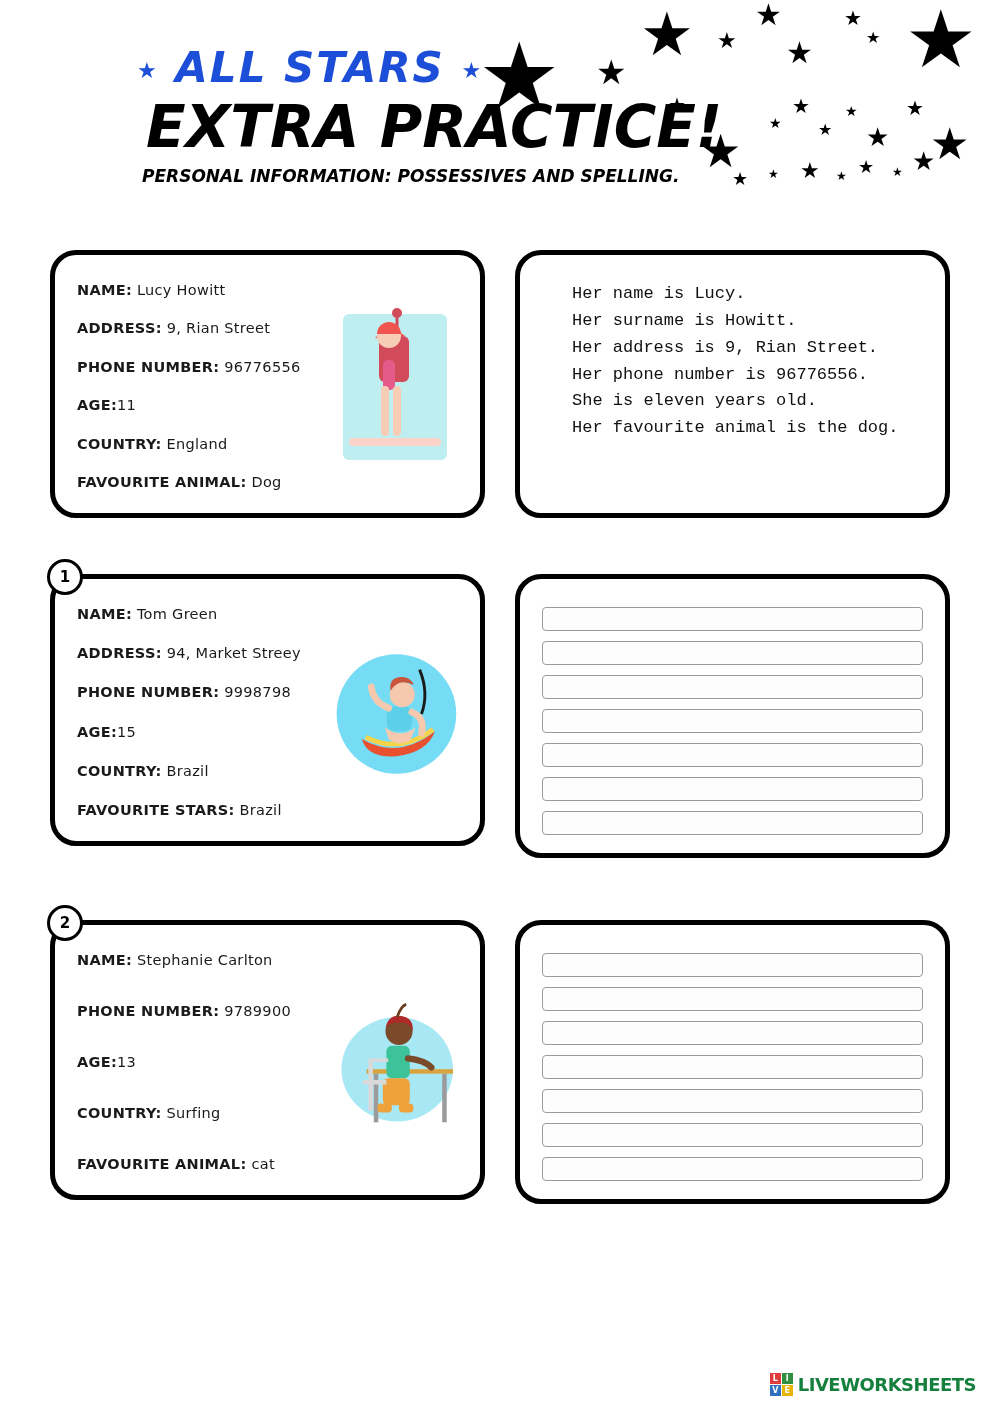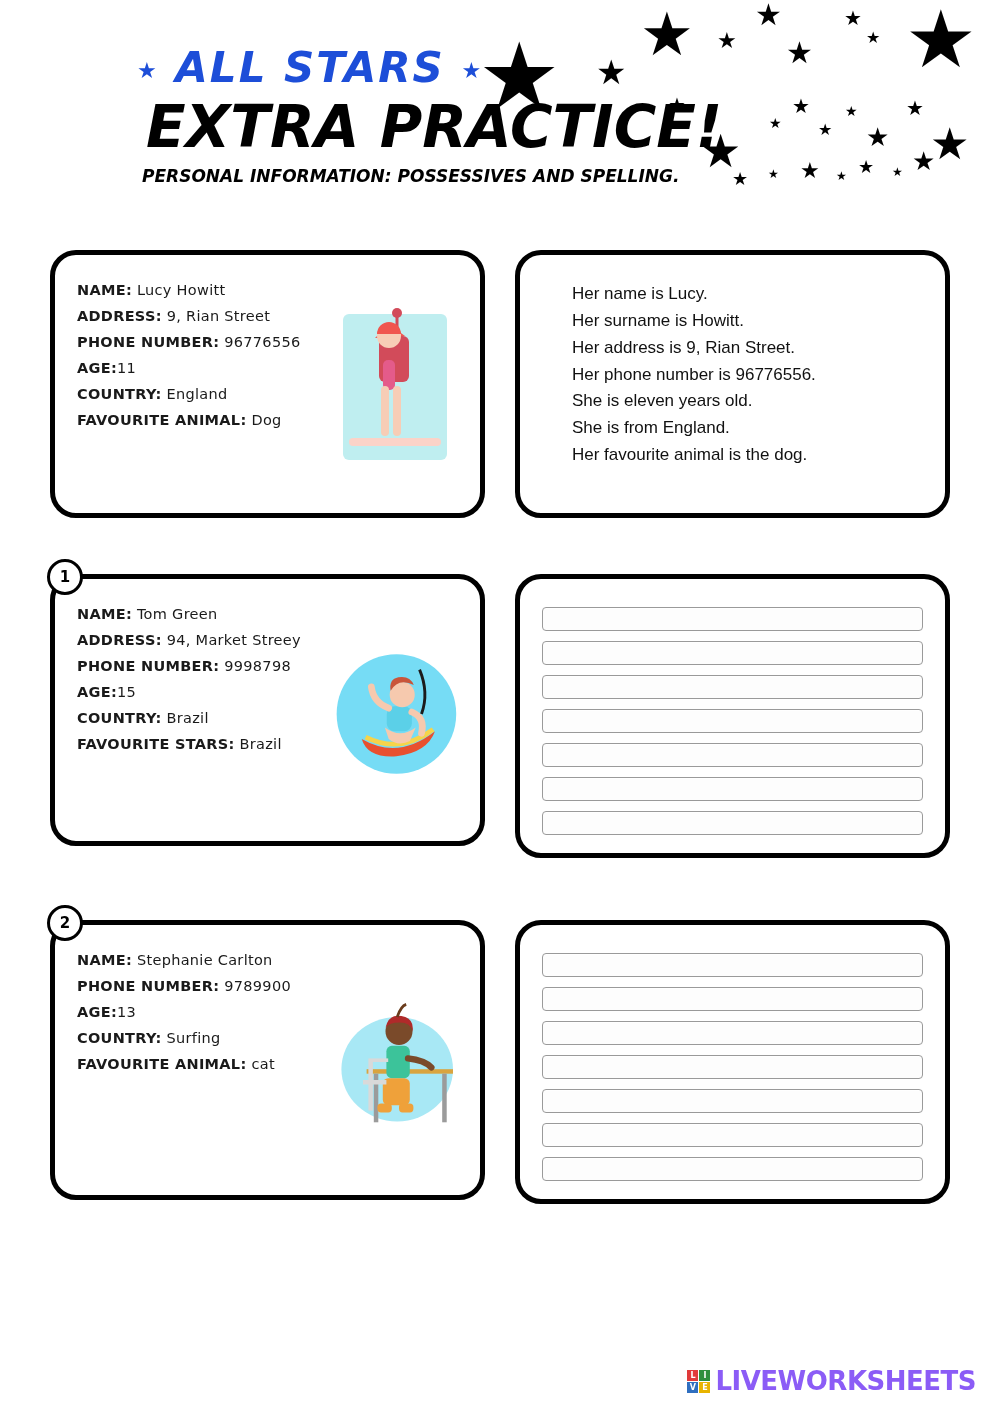--- a/index.html
+++ b/index.html
@@ -94,42 +94,42 @@
   .card-right {
     width: 435px;
     min-height: 268px;
     padding: 22px 22px 18px 22px;
   }
 
   .fields {
     flex: 1;
     display: flex;
     flex-direction: column;
-    justify-content: flex-start;
+    justify-content: space-between;
   }
   .field-line {
     font-family: "DejaVu Sans", sans-serif;
     font-size: 14.5px;
     color: #1a1a1a;
     letter-spacing: 0.3px;
     white-space: nowrap;
     padding: 5px 0;
   }
   .field-line .lbl { font-weight: bold; }
 
   .illus {
     width: 135px;
     flex: 0 0 135px;
     display: flex;
     align-items: center;
     justify-content: center;
   }
 
   .answer-lines {
-    font-family: Liberation Sans, sans-serif;
+    font-family: Liberation Mono, monospace;
     font-size: 17px;
     color: #111;
     line-height: 1.58;
     padding: 4px 6px 4px 30px;
   }
   .answer-lines div { white-space: nowrap; }
 
   .blank {
     border: 1px solid #9a9a9a;
     border-radius: 4px;
@@ -181,23 +181,23 @@
     color: #fff;
     font-size: 8px;
     font-family: "DejaVu Sans", sans-serif;
     font-weight: bold;
     text-align: center;
     line-height: 11px;
   }
   .lw-text {
     font-family: "DejaVu Sans", sans-serif;
     font-weight: bold;
-    font-size: 26px;
+    font-size: 18px;
     letter-spacing: -0.5px;
-    color: #8b5cf6;
+    color: #15803d;
     text-align: right;
   }
 </style>
 </head>
 <body>
 
 <div class="header">
 
   <div class="stars-field">
     <span class="star" style="left:478px;top:30px;font-size:92px;">★</span>
@@ -284,21 +284,20 @@
     </div>
   </div>
 
   <div class="card card-right">
     <div class="answer-lines">
       <div>Her name is Lucy.</div>
       <div>Her surname is Howitt.</div>
       <div>Her address is 9, Rian Street.</div>
       <div>Her phone number is 96776556.</div>
       <div>She is eleven years old.</div>
-      <div>She is from England.</div>
       <div>Her favourite animal is the dog.</div>
     </div>
   </div>
 </div>
 
 <div class="row" style="margin-top:56px;">
 
   <div class="card card-left" style="min-height:272px;">
     <div class="num-badge">1</div>
     <div class="fields">

